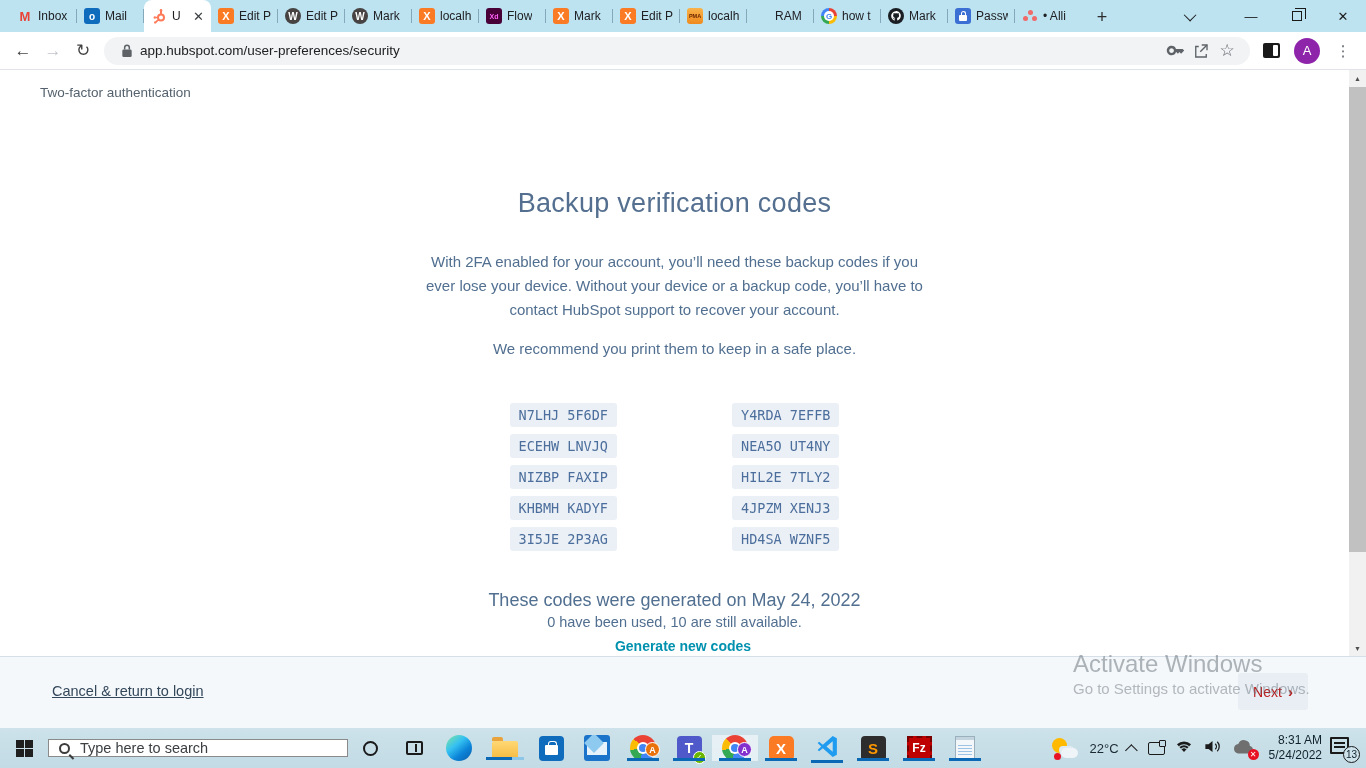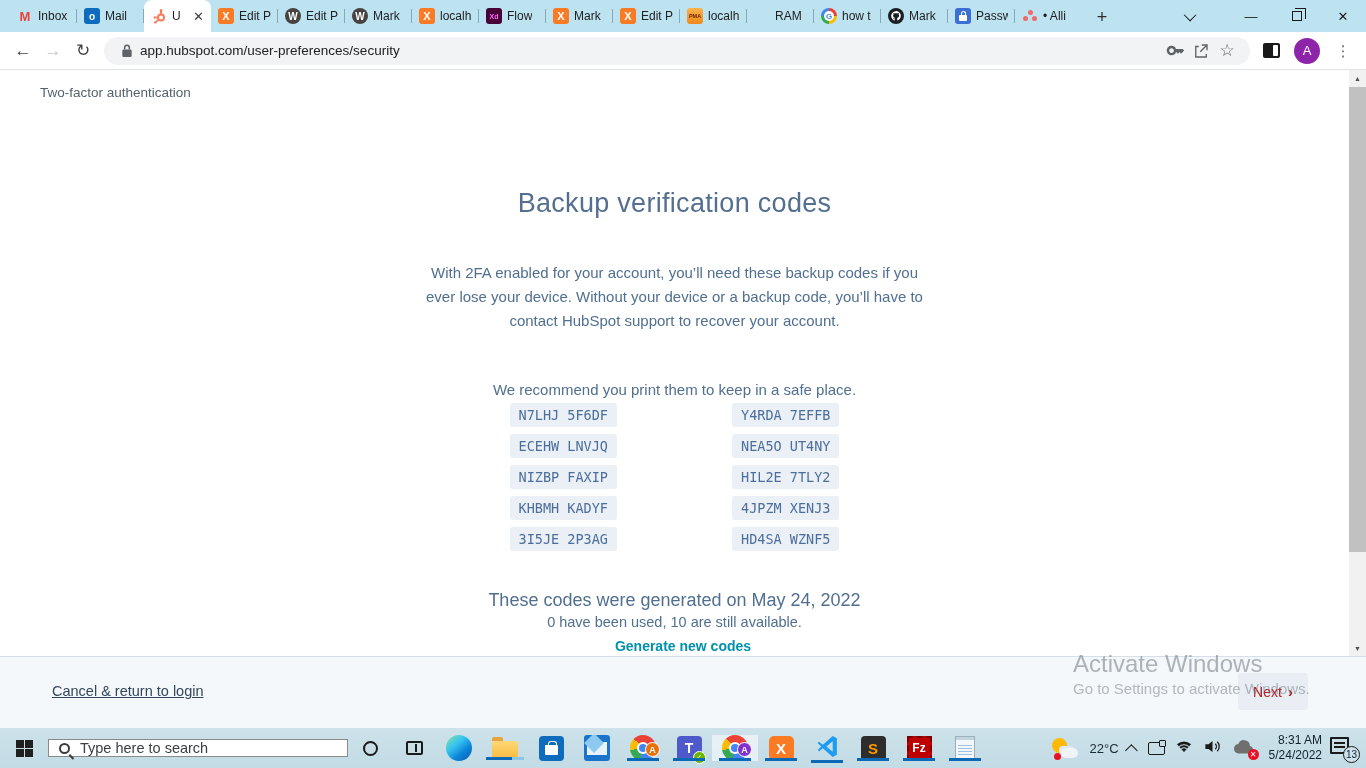--- a/index.html
+++ b/index.html
@@ -52,22 +52,22 @@
   .sidepanel-ic { width:17px; height:15px; background:#1a1a1a; border-radius:2px; position:relative; }
   .sidepanel-ic::after { content:''; position:absolute; right:2px; top:2px; bottom:2px; width:5px; background:#fff; border-radius:1px; }
   .avatar { width:26px; height:26px; border-radius:50%; background:#8e24aa; color:#fff; font-size:13px; display:flex; align-items:center; justify-content:center; margin:0 8px; }
   .kebab { font-size:15px; color:#5f6368; letter-spacing:0; }
 
   
   .content { position:absolute; top:70px; left:0; right:0; height:586px; background:#fff; }
   .content-inner { position:relative; height:100%; margin-right:17px; }
   .breadcrumb { position:absolute; left:40px; top:15px; font-size:13.5px; color:#55626d; }
   .page-title { position:absolute; left:0; right:0; top:118px; text-align:center; font-size:27px; font-weight:400; color:#546f8f; letter-spacing:0.3px; }
-  .para1 { position:absolute; left:50%; transform:translateX(-50%); top:180px; width:500px; text-align:center; font-size:15px; line-height:24px; color:#516f90;margin-top:11px; }
-  .para2 { position:absolute; left:0; right:0; top:270px; text-align:center; font-size:15px; color:#516f90;margin-top:41px; }
+  .para1 { position:absolute; left:50%; transform:translateX(-50%); top:180px; width:500px; text-align:center; font-size:15px; line-height:24px; color:#516f90; }
+  .para2 { position:absolute; left:0; right:0; top:270px; text-align:center; font-size:15px; color:#516f90; }
   .codes-wrap { position:absolute; left:0; right:0; top:333px; display:flex; justify-content:center; gap:115px; }
   .codes-col { display:flex; flex-direction:column; gap:7px; }
   .code-chip { background:#eaf0f6; color:#4c6e9c; font-family:"DejaVu Sans Mono",monospace; font-size:13.5px; padding:4px 9px; border-radius:3px; white-space:pre; }
   .gen-line { position:absolute; left:0; right:0; top:520px; text-align:center; font-size:18px; color:#516f90; }
   .usage-line { position:absolute; left:0; right:0; top:544px; text-align:center; font-size:14.5px; color:#516f90; }
   .gen-link { position:absolute; left:17px; right:0; top:568px; text-align:center; font-size:14px; font-weight:bold; color:#0091ae; cursor:pointer; }
 
   
   .scrollbar { position:absolute; right:0; top:0; bottom:0; width:17px; background:#f1f1f1; }
   .sb-arrow { position:absolute; left:0; width:17px; height:16px; display:flex; align-items:center; justify-content:center; font-size:7px; color:#505050; }

